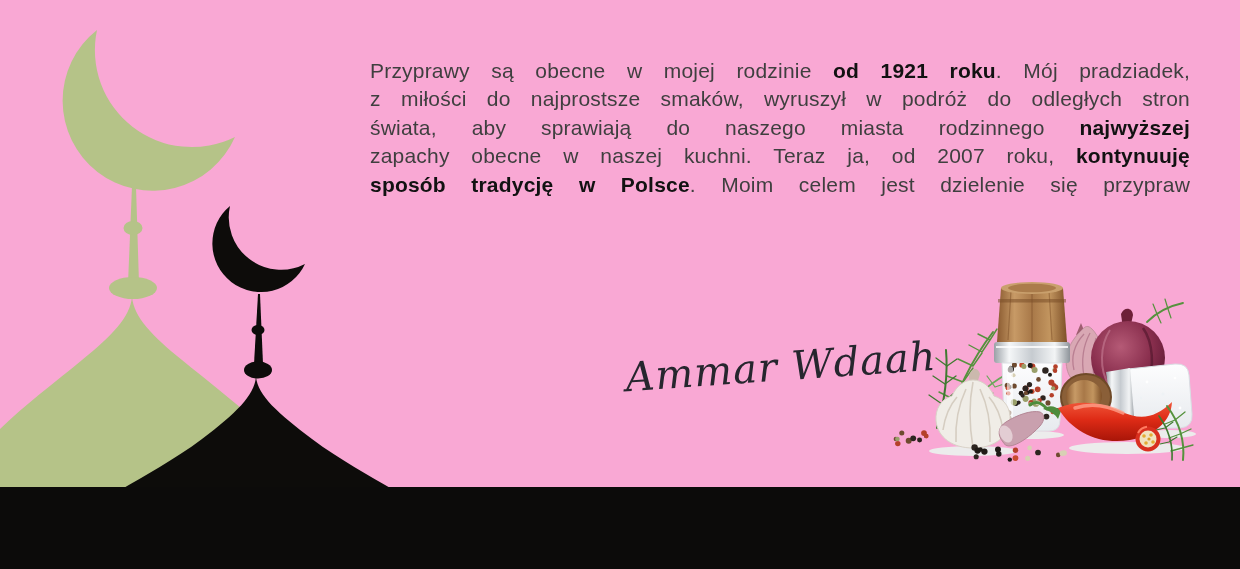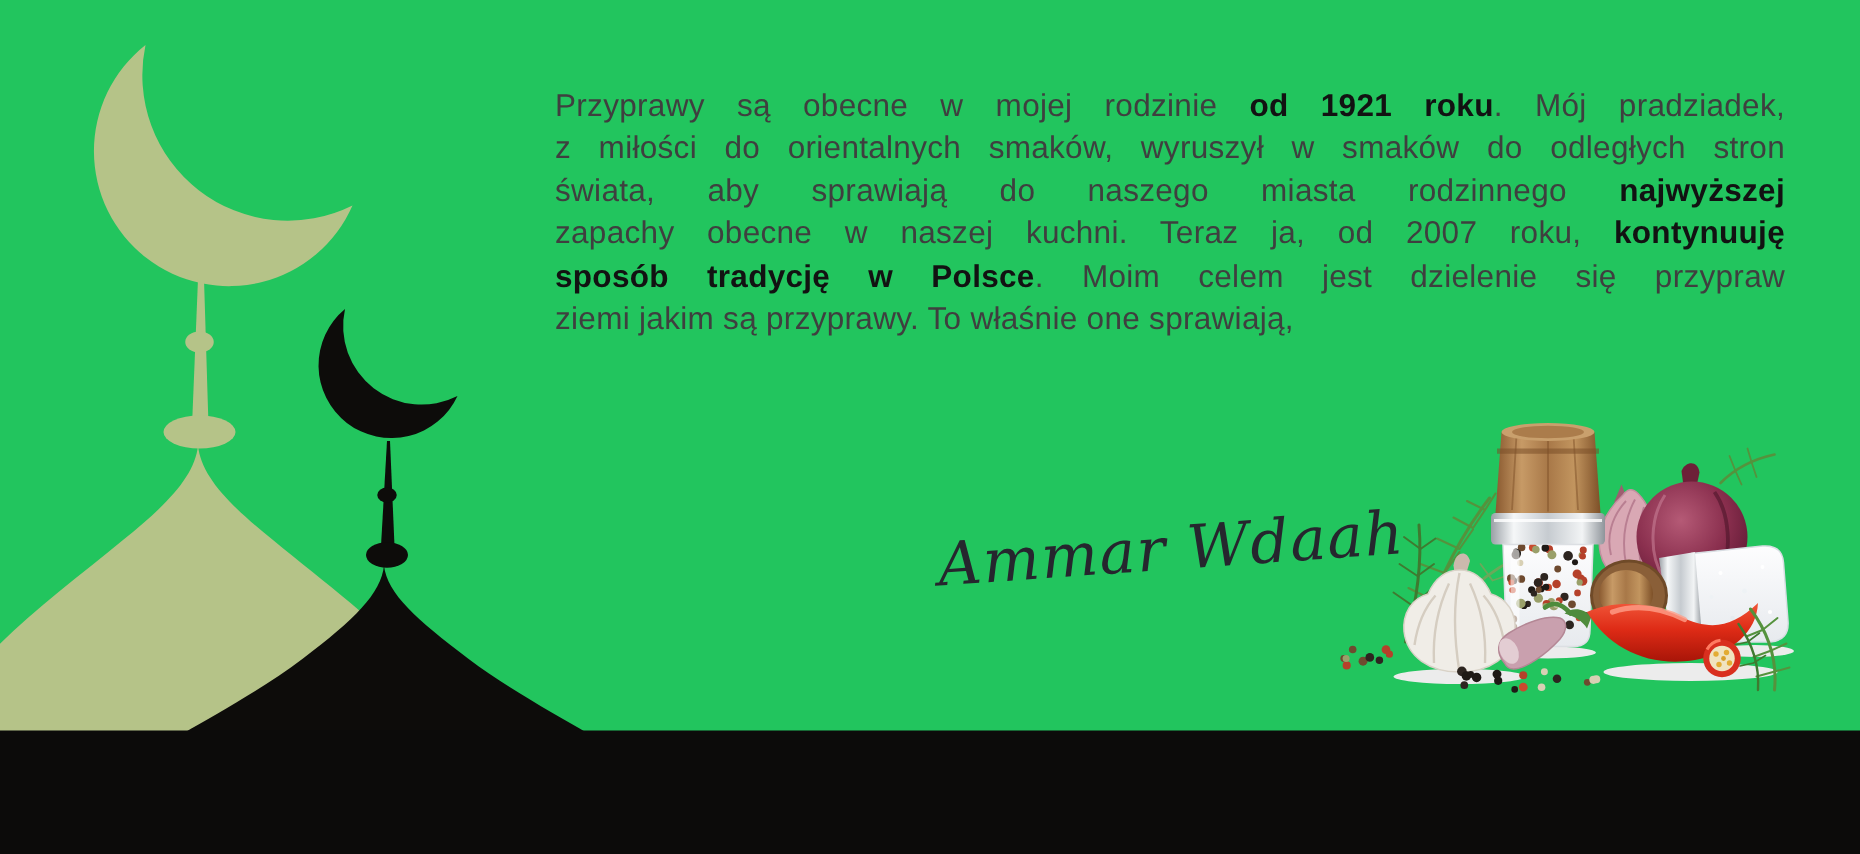--- a/index.html
+++ b/index.html
@@ -1,17 +1,17 @@
 <!DOCTYPE html>
 <html><head>
 <meta charset="utf-8">
 <style>
   html,body{margin:0;padding:0;background:#888;}
   .canvas{
-    position:relative;width:1240px;height:569px;background:#22c55e;
+    position:relative;width:1240px;height:569px;background:#f9a8d4;
     overflow:hidden;font-family:"Liberation Sans",sans-serif;
   }
   .mosques{position:absolute;left:0;top:0;}
   .footer-bar{position:absolute;left:0;top:487px;width:1240px;height:82px;}
   .story{
     position:absolute;left:370px;top:57px;width:820px;
     font-size:21px;line-height:28.4px;letter-spacing:.2px;
   }
   .story .line{white-space:nowrap;}
   .story .line.just{white-space:normal;text-align:justify;text-align-last:justify;}
@@ -42,25 +42,24 @@
       <ellipse cx="258" cy="330" rx="6.5" ry="5"></ellipse>
       <ellipse cx="258" cy="370" rx="14" ry="8.5"></ellipse>
       <path d="M256,377 C254,396 236,413 202,439 C174,460 144,476 122,489 L392,489 C370,476 340,460 312,439 C278,413 258,396 256,377 Z"></path>
     </g>
   </svg>
 
   <div class="footer-bar" style="background: rgb(12, 11, 10);"></div>
 
   <div class="story" style="color: rgb(63, 63, 63);">
       <div class="line just"><span>Przyprawy są obecne w mojej rodzinie </span><span class="b">od 1921 roku</span><span>. Mój pradziadek,</span></div>
-      <div class="line just"><span>z miłości do orientalnych smaków, wyruszył w smaków do odległych stron</span></div>
+      <div class="line just"><span>z miłości do najprostsze smaków, wyruszył w podróż do odległych stron</span></div>
       <div class="line just"><span>świata, aby sprawiają do naszego miasta rodzinnego </span><span class="b">najwyższej</span></div>
       <div class="line just"><span>zapachy obecne w naszej kuchni. Teraz ja, od 2007 roku, </span><span class="b">kontynuuję</span></div>
       <div class="line just"><span class="b">sposób tradycję w Polsce</span><span>. Moim celem jest dzielenie się przypraw</span></div>
-      <div class="line"><span>ziemi jakim są przyprawy. To właśnie one sprawiają,</span></div>
     </div>
 
   <div class="signature" style="color: rgb(38, 38, 46);">Ammar Wdaah</div>
 
   <svg class="spices" width="312" height="200" viewBox="0 0 312 200">
     <defs>
       <linearGradient id="woodH" x1="0" y1="0" x2="1" y2="0">
         <stop offset="0" stop-color="#8a5a30"></stop>
           <stop offset="0.25" stop-color="#c79a66"></stop>
         <stop offset="0.5" stop-color="#a87848"></stop>

